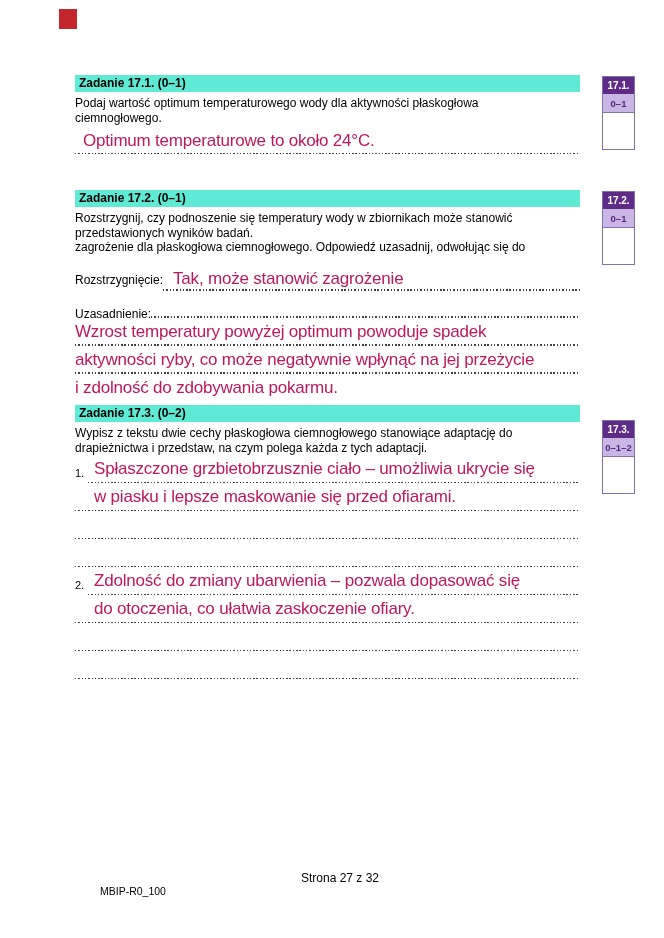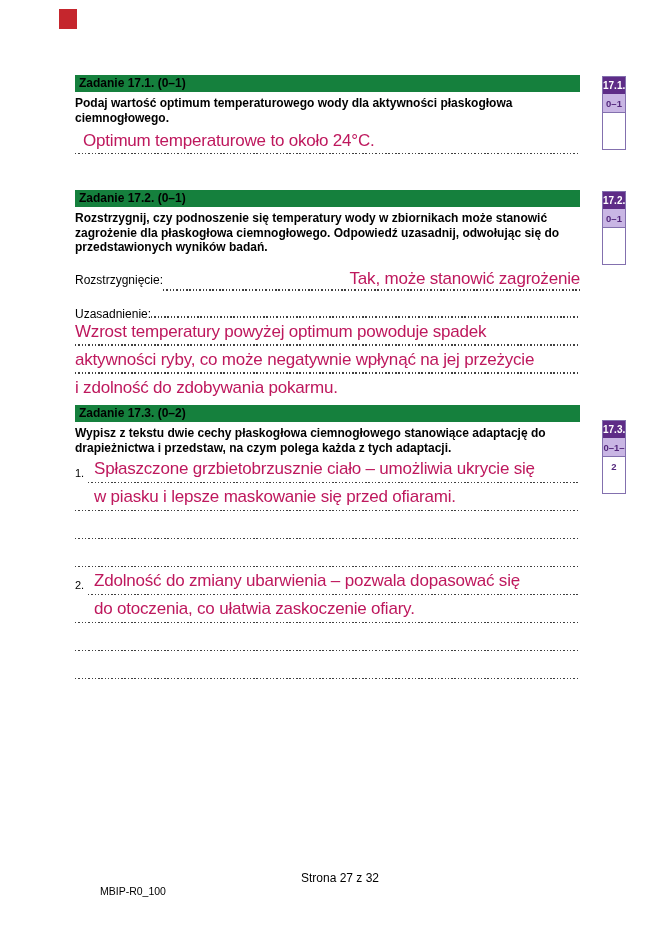--- a/index.html
+++ b/index.html
@@ -6,53 +6,53 @@
   html,body { background:#ffffff; }
   .page {
     position:relative; width:664px; height:938px; background:#ffffff;
     font-family:"Liberation Sans", sans-serif; color:#000; overflow:hidden;
   }
   .corner-mark { position:absolute; left:59px; top:9px; width:18px; height:20px; background:#c5262d; }
 
   .section { position:absolute; left:75px; width:505px; }
   .sec-1 { top:75px; } .sec-2 { top:190px; } .sec-3 { top:405px; }
 
-  .band { background:#15803d; height:17px; line-height:17px; padding-left:4px;
+  .band { background:#5eead4; height:17px; line-height:17px; padding-left:4px;
           font-size:12px; font-weight:bold; white-space:nowrap; }
   .body-lines { margin-top:4px; }
-  .body-line { font-size:12px; font-weight:bold; line-height:14.5px; white-space:nowrap; }
+  .body-line { font-size:12px; font-weight:normal; line-height:14.5px; white-space:nowrap; }
 
   .rule { position:absolute; left:0; right:0; bottom:0; height:1.5px;
           background-image:repeating-linear-gradient(90deg,#3f3f3f 0 1.4px,transparent 1.4px 3.3px); }
   .rule.indent { left:13px; }
 
   .red { color:#be185d; font-weight:normal; font-size:17px; letter-spacing:-0.2px; white-space:nowrap; }
 
   
   .single-answer { position:relative; margin-top:3px; height:26px; }
   .single-answer .red { line-height:25px; padding-left:8px; }
 
   
-  .label-row { display:flex; align-items:baseline;text-align:right; }
+  .label-row { display:flex; align-items:baseline; }
   .label-row .lbl { font-size:12px; white-space:nowrap; flex:0 0 auto; }
   .label-row .fill { flex:1 1 auto; position:relative; }
   .row-decision { margin-top:12px; height:24px; }
   .row-decision .lbl, .row-decision .fill .red { line-height:24px; }
   .row-just { margin-top:7px; height:20px; }
   .row-just .lbl { line-height:20px; }
   .row-just .fill { height:20px; }
   .fill .red { padding-left:10px; }
 
   .ans-line { position:relative; height:28px; }
   .ans-line .red { line-height:28px; }
   .ans-line .num { position:absolute; left:0; bottom:4px; font-size:11px; line-height:11px; }
   .ans-line .red.shift { margin-left:19px; }
 
   
-  .score-box { position:absolute; left:602px; width:24px; border:1px solid #8370ae; background:#fff; }
+  .score-box { position:absolute; left:602px; width:33px; border:1px solid #8370ae; background:#fff; }
   .sb-1 { top:76px; } .sb-2 { top:191px; } .sb-3 { top:420px; }
   .sb-label { background:#5e2c87; color:#fff; font-weight:bold; font-size:10px;
               text-align:center; height:17px; line-height:17px; }
   .sb-points { background:#c9b6e4; color:#53277c; font-weight:bold; font-size:9.5px;
                text-align:center; height:19px; line-height:19px; border-bottom:1px solid #8370ae; }
   .sb-empty { height:36px; background:#fff; }
 
   .page-num { position:absolute; top:871px; left:8px; width:664px; text-align:center; font-size:12px; }
   .form-code { position:absolute; top:885px; left:60px; font-size:10.5px; font-weight:normal;margin-left:40px; }
 </style>
@@ -76,22 +76,22 @@
       <div class="rule"></div>
     </div>
   </div>
 
   <div class="section sec-2">
     <div class="band">
       <span>Zadanie 17.2. (0–1)</span>
     </div>
     <div class="body-lines">
       <div class="body-line">Rozstrzygnij, czy podnoszenie się temperatury wody w zbiornikach może stanowić</div>
+      <div class="body-line">przedstawionych wyników badań.</div>
       <div class="body-line">zagrożenie dla płaskogłowa ciemnogłowego. Odpowiedź uzasadnij, odwołując się do</div>
-      <div class="body-line">przedstawionych wyników badań.</div>
     </div>
     <div class="label-row row-decision">
       <span class="lbl">Rozstrzygnięcie:</span>
       <span class="fill">
         <span class="red">Tak, może stanowić zagrożenie</span>
         <span class="rule"></span>
       </span>
     </div>
     <div class="label-row row-just">
       <span class="lbl">Uzasadnienie:</span>

